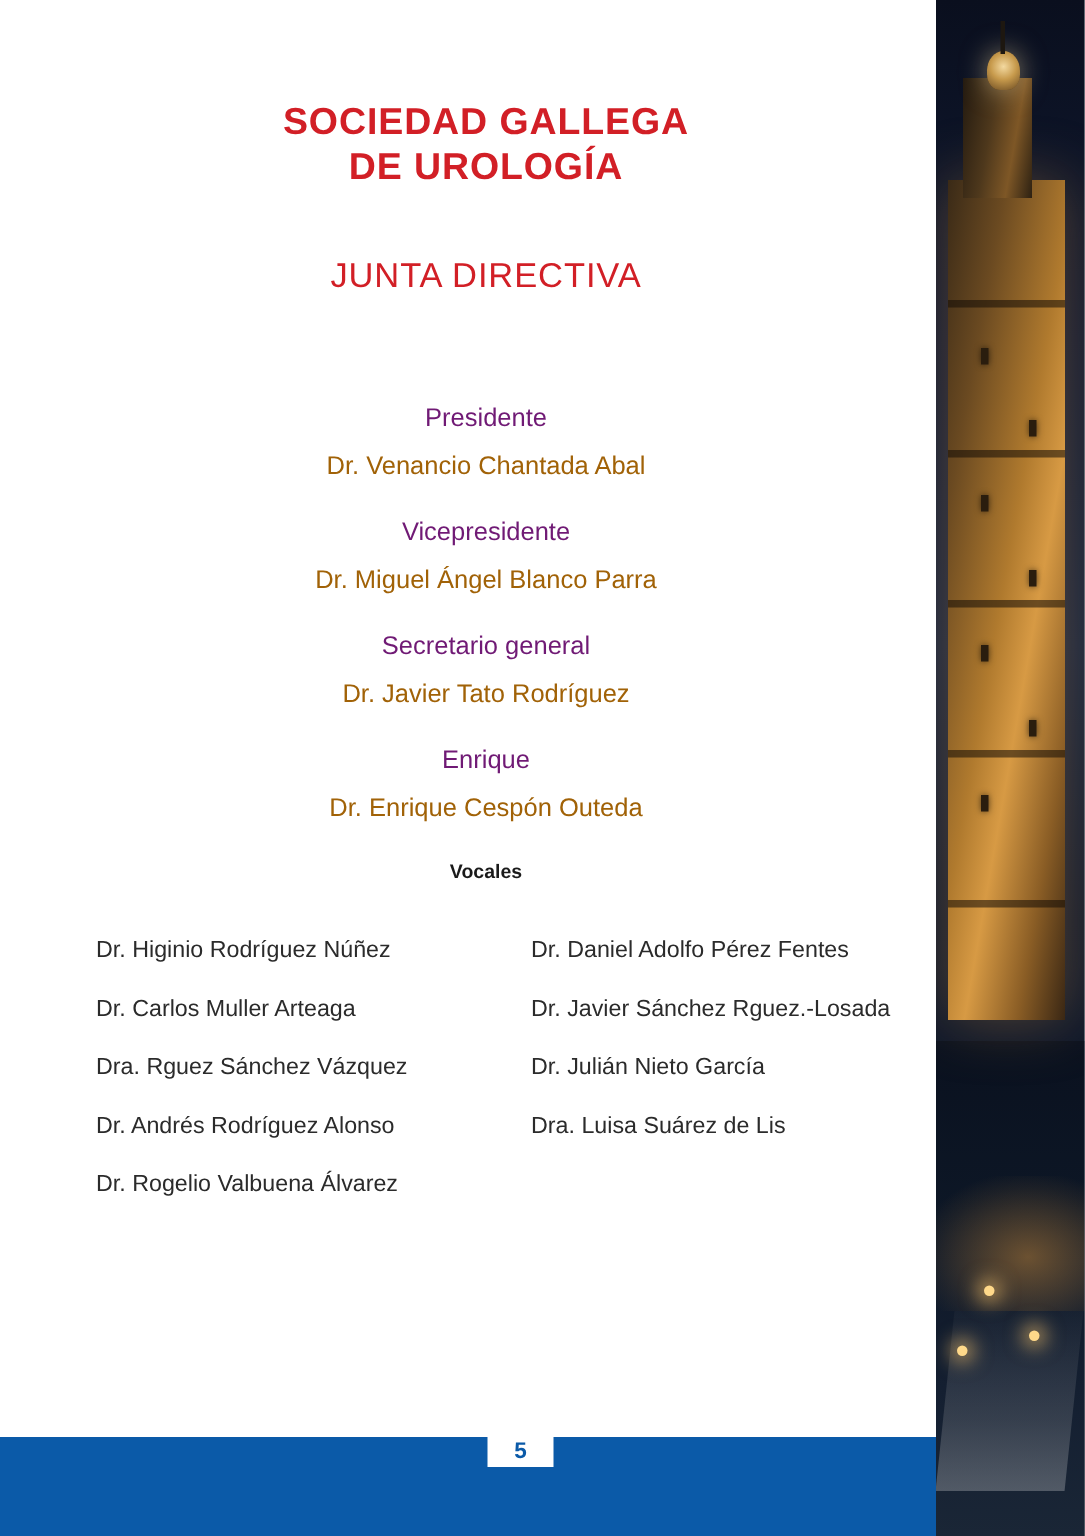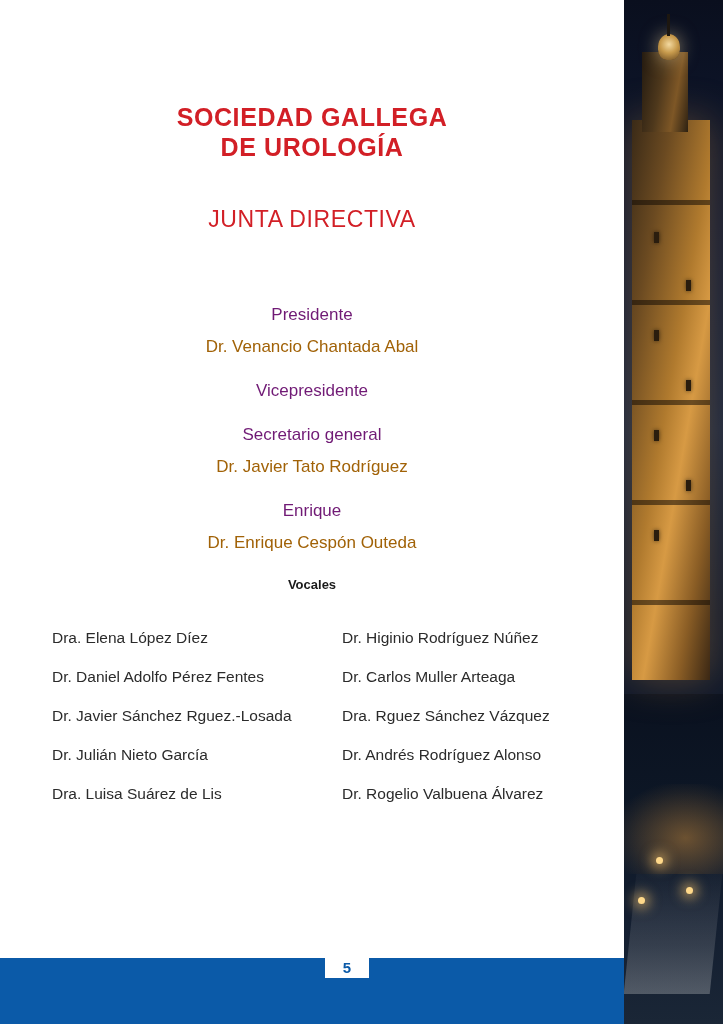--- a/index.html
+++ b/index.html
@@ -143,25 +143,24 @@
     width: 44px;
     text-align: center;
     color: #0b5aa8;
     font-size: 15px;
     font-weight: 700;
   }
 
   
   .content {
     position: absolute;
-    left: 0;
+    left: 12px;
     top: 0;
     width: 624px;
     height: 958px;
-    margin-top: 36px;
   }
 
   .title-block {
     text-align: center;
     margin-top: 66px;
   }
   .title-line {
     color: #d21f26;
     font-size: 25px;
     font-weight: 800;
@@ -227,32 +226,32 @@
       <div class="title-line">DE UROLOGÍA</div>
       <div class="subtitle">JUNTA DIRECTIVA</div>
     </div>
 
     <div class="roles">
 
       <div class="role-name">Presidente</div>
       <div class="role-person">Dr. Venancio Chantada Abal</div>
 
       <div class="role-name">Vicepresidente</div>
+      <div class="role-person">Dr. Miguel Ángel Blanco Parra</div>
 
       <div class="role-name">Secretario general</div>
       <div class="role-person">Dr. Javier Tato Rodríguez</div>
 
       <div class="role-name">Enrique</div>
       <div class="role-person">Dr. Enrique Cespón Outeda</div>
 
       <div class="vocales-heading">Vocales</div>
     </div>
 
     <div class="vocales-grid">
-      <div class="vocal">Dra. Elena López Díez</div>
       <div class="vocal">Dr. Higinio Rodríguez Núñez</div>
 
       <div class="vocal">Dr. Daniel Adolfo Pérez Fentes</div>
       <div class="vocal">Dr. Carlos Muller Arteaga</div>
 
       <div class="vocal">Dr. Javier Sánchez Rguez.-Losada</div>
       <div class="vocal">Dra. Rguez Sánchez Vázquez</div>
 
       <div class="vocal">Dr. Julián Nieto García</div>
 

